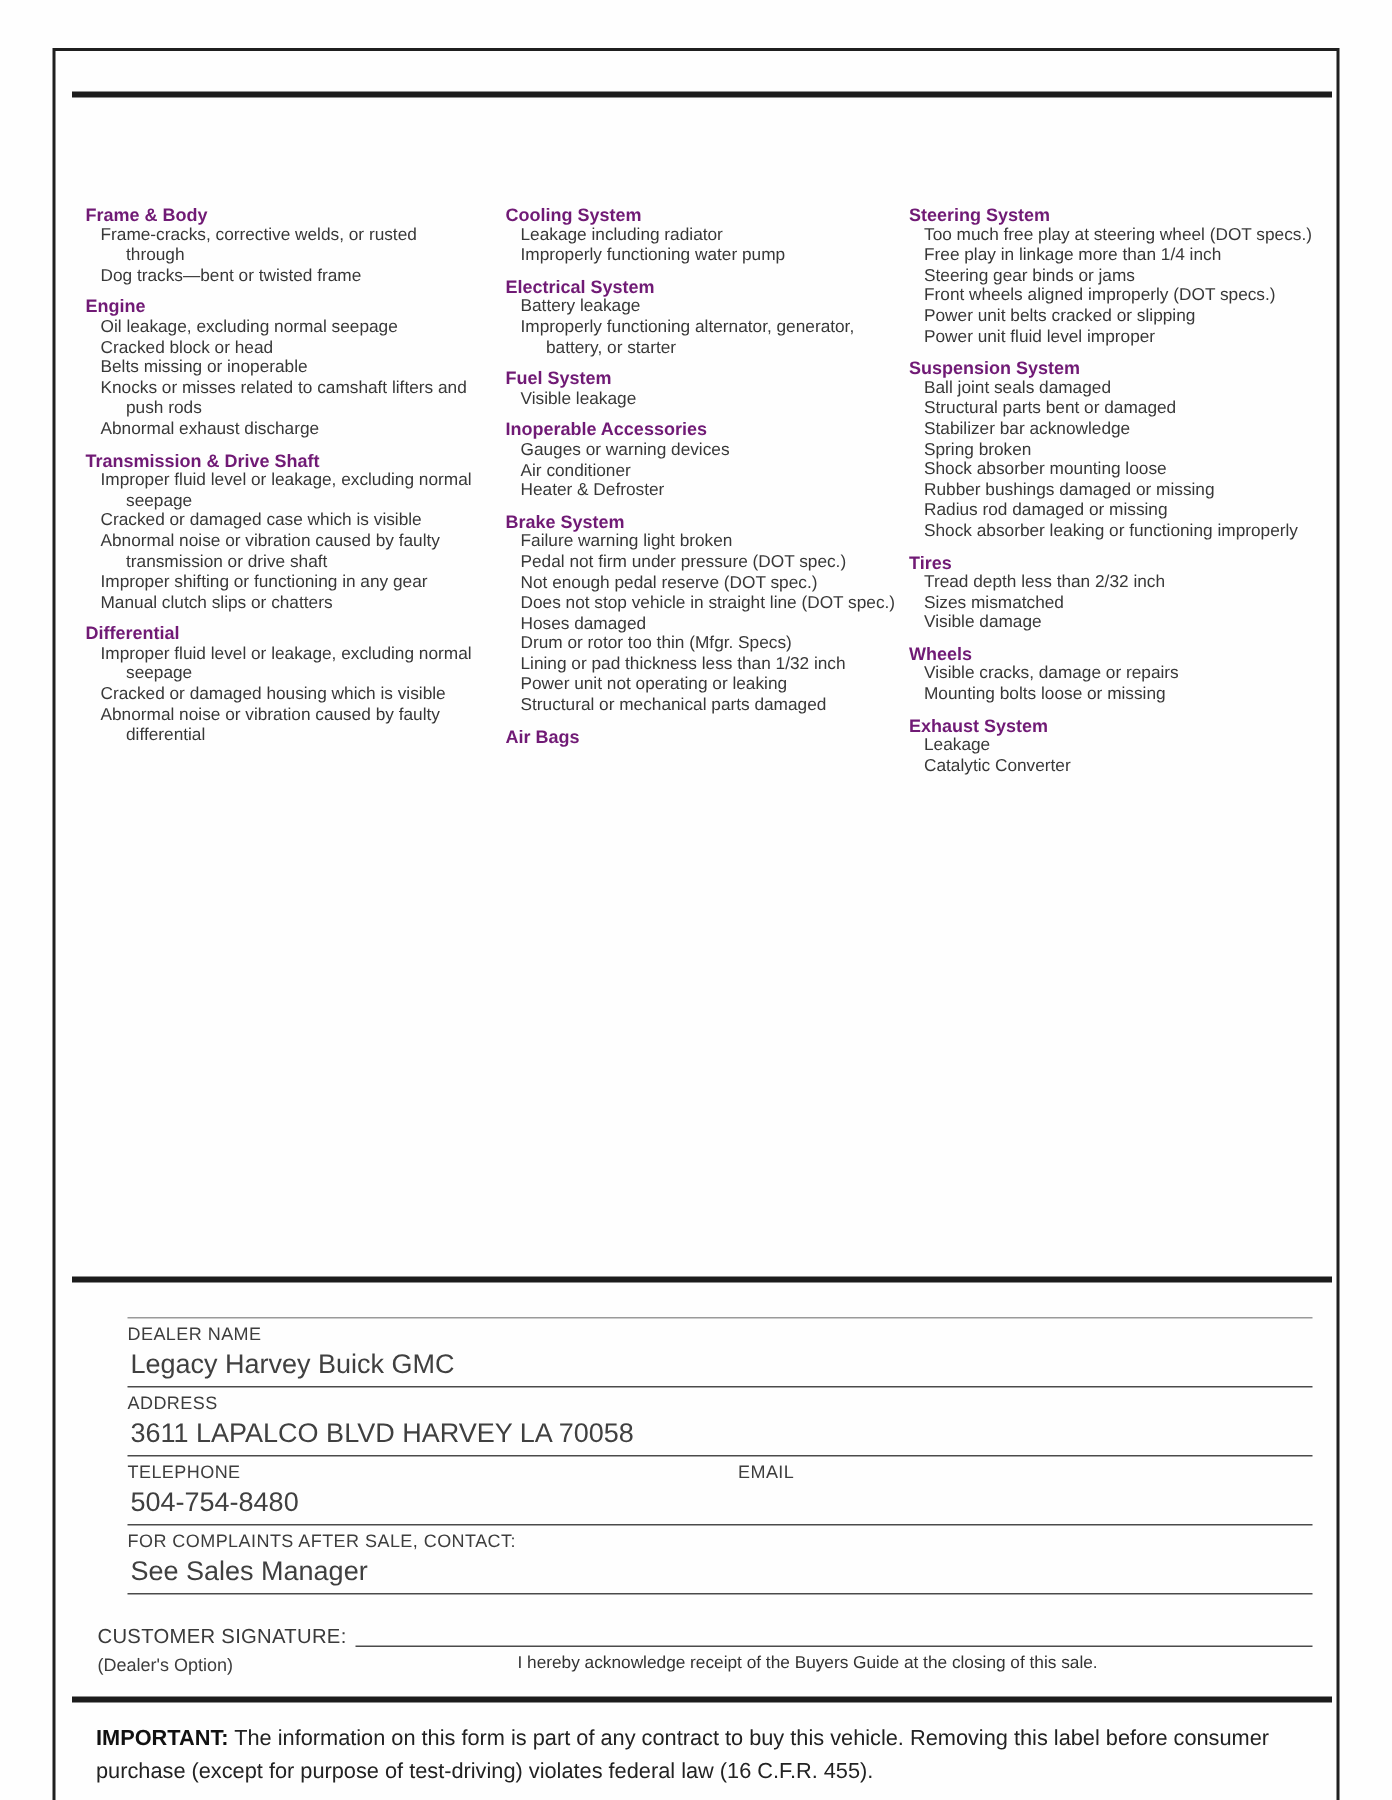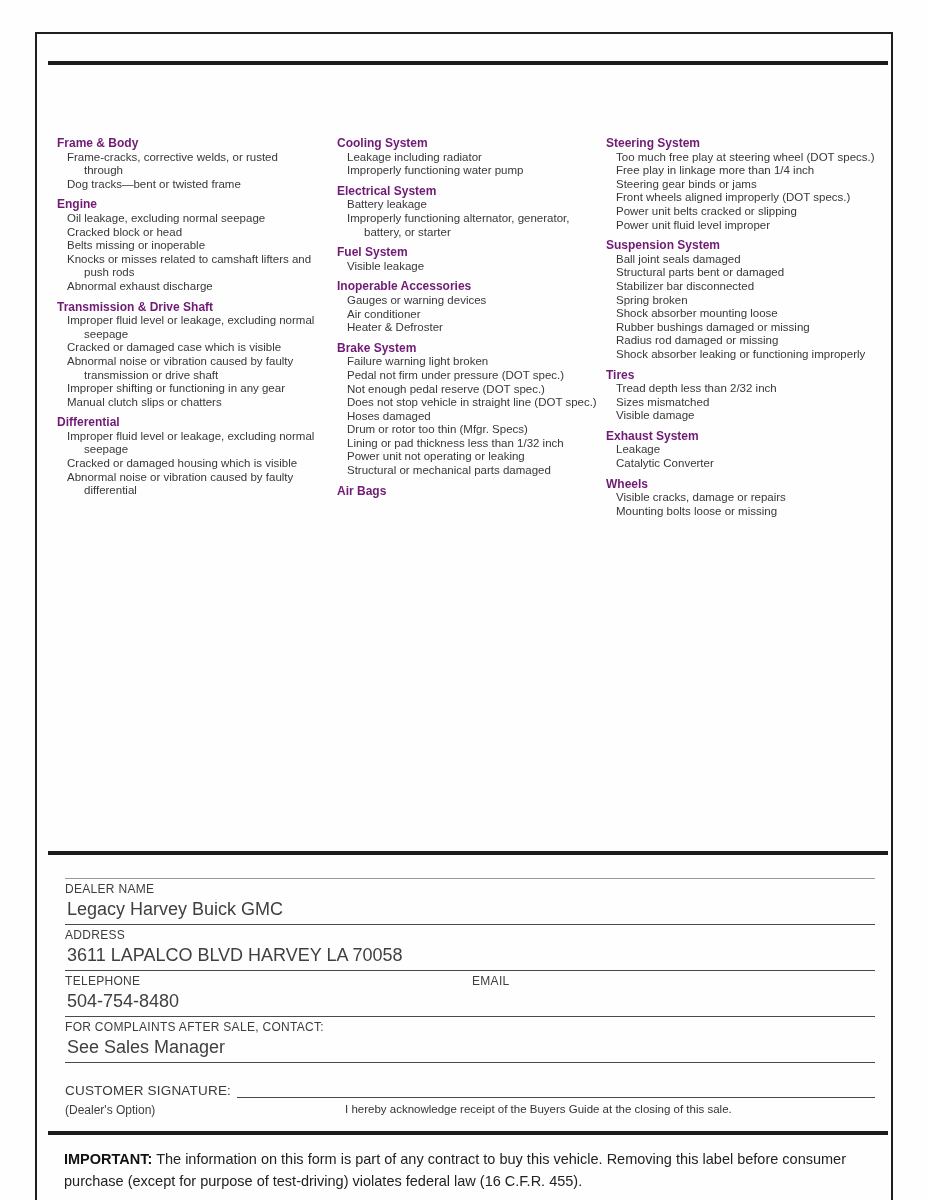--- a/index.html
+++ b/index.html
@@ -20,21 +20,21 @@
 
   .col { position: absolute; top: 137px; font-size: 11.5px; line-height: 13.6px; color: #383838; }
   .col-1 { left: 57px;  width: 260px; }
   .col-2 { left: 337px; width: 260px; }
   .col-3 { left: 606px; width: 276px; }
   .sec-title { font-weight: bold; font-size: 12px; color: #701a75; margin-top: 7px; }
   .section:first-child .sec-title { margin-top: 0; }
   .item { margin-left: 10px; padding-left: 17px; text-indent: -17px; }
 
   .form-area { position: absolute; left: 65px; top: 878px; width: 810px; }
-  .field-row { border-bottom: 1px solid #4a4a4a; padding: 3px 0 2px 0; min-height: 45px; }
+  .field-row { border-bottom: 1px solid #4a4a4a; padding: 3px 0 2px 0; min-height: 45px; margin-left: 20px; }
   .field-row.first { border-top: 1px solid #9a9a9a; }
   .field-label { font-size: 12px; color: #3d3d3d; letter-spacing: 0.3px; }
   .field-value { font-size: 18px; color: #404040; margin-top: 3px; padding-left: 2px; min-height: 23px; }
   .dual-labels { position: relative; }
   .label-email { position: absolute; left: 407px; top: 0; }
 
   .sig-block { position: absolute; left: 65px; top: 1083px; width: 810px; height: 44px; }
   .sig-line1 { display: flex; align-items: flex-end; }
   .sig-label { font-size: 13.5px; color: #3a3a3a; letter-spacing: 0.2px; white-space: nowrap; }
   .sig-line { flex: 1; border-bottom: 1.5px solid #4a4a4a; margin-left: 6px; height: 15px; }
@@ -125,42 +125,42 @@
         <div class="item">Free play in linkage more than 1/4 inch</div>
         <div class="item">Steering gear binds or jams</div>
         <div class="item">Front wheels aligned improperly (DOT specs.)</div>
         <div class="item">Power unit belts cracked or slipping</div>
         <div class="item">Power unit fluid level improper</div>
       </div>
       <div class="section">
         <div class="sec-title">Suspension System</div>
         <div class="item">Ball joint seals damaged</div>
         <div class="item">Structural parts bent or damaged</div>
-        <div class="item">Stabilizer bar disconnected</div>
+        <div class="item">Stabilizer bar acknowledge</div>
         <div class="item">Spring broken</div>
         <div class="item">Shock absorber mounting loose</div>
         <div class="item">Rubber bushings damaged or missing</div>
         <div class="item">Radius rod damaged or missing</div>
         <div class="item">Shock absorber leaking or functioning improperly</div>
       </div>
       <div class="section">
         <div class="sec-title">Tires</div>
         <div class="item">Tread depth less than 2/32 inch</div>
         <div class="item">Sizes mismatched</div>
         <div class="item">Visible damage</div>
       </div>
       <div class="section">
+        <div class="sec-title">Wheels</div>
+        <div class="item">Visible cracks, damage or repairs</div>
+        <div class="item">Mounting bolts loose or missing</div>
+      </div>
+      <div class="section">
         <div class="sec-title">Exhaust System</div>
         <div class="item">Leakage</div>
         <div class="item">Catalytic Converter</div>
-      </div>
-      <div class="section">
-        <div class="sec-title">Wheels</div>
-        <div class="item">Visible cracks, damage or repairs</div>
-        <div class="item">Mounting bolts loose or missing</div>
       </div>
     </div>
 
   <div class="rule rule-mid"></div>
 
   <div class="form-area">
     <div class="field-row first">
       <div class="field-label">DEALER NAME</div>
       <div class="field-value">Legacy Harvey Buick GMC</div>
     </div>

